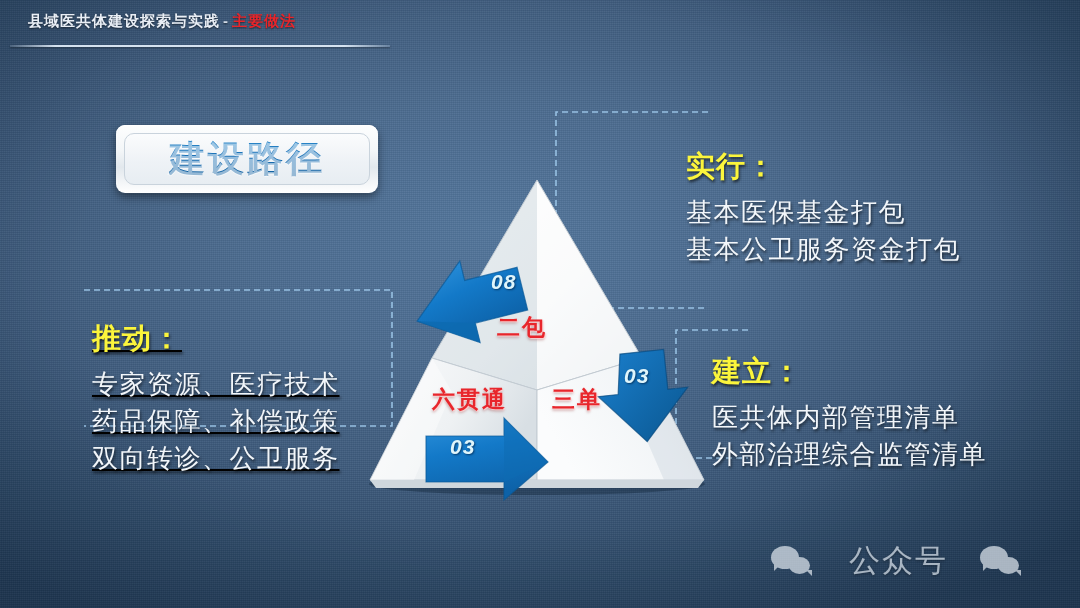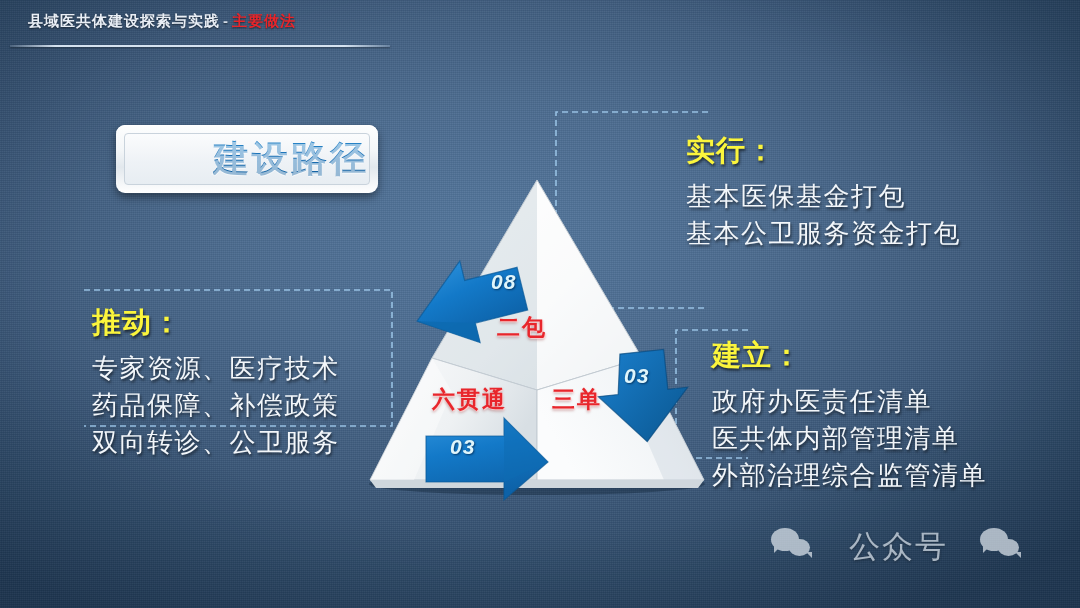--- a/index.html
+++ b/index.html
@@ -65,24 +65,24 @@
     position: absolute; left: 116px; top: 125px;
     width: 262px; height: 68px;
     z-index: 12;
     border-radius: 9px;
     background: linear-gradient(180deg, #fdfefe 0%, #f3f6f8 38%, #e2e8ed 62%, #ffffff 100%);
     box-shadow: 0 4px 9px rgba(0,0,0,.42), inset 0 1px 0 rgba(255,255,255,.95);
     display: flex; align-items: center; justify-content: center;
   }
   .plaque-inner {
     width: calc(100% - 16px); height: calc(100% - 16px);
-    border-radius: 4px;
+    border-radius: 10px;
     border: 1px solid #c9d3dc;
     background: linear-gradient(180deg, #fbfcfd 0%, #eef2f6 55%, #e7edf2 100%);
-    display: flex; align-items: center; justify-content: flex-end;
+    display: flex; align-items: center; justify-content: center;
   }
   .plaque-text {
     font-size: 36px; font-weight: bold;
     letter-spacing: 3px;
     color: #1f74b8;
     background: linear-gradient(180deg, #2f8ed0 0%, #1a6fb4 45%, #115b97 100%);
     -webkit-background-clip: text; background-clip: text;
     -webkit-text-fill-color: transparent;
     text-shadow: 0 1px 0 rgba(255,255,255,.55);
   }
@@ -92,20 +92,21 @@
   .bracket svg { display: block; overflow: visible; }
   .brk-line { fill: none; stroke: #9dc8ea; stroke-width: 1.6; stroke-dasharray: 6 4; opacity: .92; }
 
   
   .txtblock { position: absolute; z-index: 11; }
   .txt-head {
     font-size: 29px; font-weight: bold; color: #fbf53c;
     letter-spacing: 1px;
     text-shadow: 1px 2px 3px rgba(0,0,0,.65);
     margin-bottom: 7px;
+    margin-top: 16px;
   }
   .txt-line {
     font-size: 26px; color: #f2f6fa;
     letter-spacing: 1.5px;
     line-height: 1.42;
     text-shadow: 1px 2px 3px rgba(0,0,0,.6);
     white-space: nowrap;
   }
 
   
@@ -123,23 +124,23 @@
     position: absolute; z-index: 16;
     font-size: 21px; font-weight: bold;
     color: #dff5fb;
     font-style: italic;
     letter-spacing: 1px;
     text-shadow: 1px 1px 2px rgba(0,40,80,.75);
   }
 
   
   .watermark {
-    position: absolute; right: 34px; bottom: 40px;
+    position: absolute; right: 34px; bottom: 26px;
     z-index: 18;
-    display: flex; 
+    display: flex; align-items: center;
     opacity: .70;
     gap: 12px;
   }
   .wm-text {
     font-size: 31px; color: #dfe7ef;
     letter-spacing: 2px;
     text-shadow: 0 1px 3px rgba(0,0,0,.5);
   }
   .wm-icon { position: relative; width: 46px; height: 34px; flex: 0 0 auto; }
   .wm-icon .b1, .wm-icon .b2 {
@@ -269,36 +270,35 @@
 
     <span class="pyr-label" style="left:145px; top:150px;">二包</span>
     <span class="pyr-label" style="left:80px; top:222px;">六贯通</span>
     <span class="pyr-label" style="left:200px; top:222px;">三单</span>
 
     <span class="arrow-num" style="left:139px; top:108px;">08</span>
     <span class="arrow-num" style="left:272px; top:202px;">03</span>
     <span class="arrow-num" style="left:98px; top:273px;">03</span>
   </div>
 
-  <div class="txtblock" style="left:92px; top:303px;">
+  <div class="txtblock" style="left:92px; top:303px;text-decoration:underline;">
     <div class="txt-head">推动：</div>
     <div class="txt-line">专家资源、医疗技术</div>
     <div class="txt-line">药品保障、补偿政策</div>
     <div class="txt-line">双向转诊、公卫服务</div>
   </div>
 
   <div class="txtblock" style="left:686px; top:131px;">
     <div class="txt-head">实行：</div>
     <div class="txt-line">基本医保基金打包</div>
     <div class="txt-line">基本公卫服务资金打包</div>
   </div>
 
   <div class="txtblock" style="left:712px; top:336px;">
     <div class="txt-head">建立：</div>
-    <div class="txt-line">政府办医责任清单</div>
     <div class="txt-line">医共体内部管理清单</div>
     <div class="txt-line">外部治理综合监管清单</div>
   </div>
 
   <div class="watermark">
     <span class="wm-icon">
       <span class="b1"></span>
         <span class="tail1"></span>
       <span class="b2"></span>
         <span class="tail2"></span>

